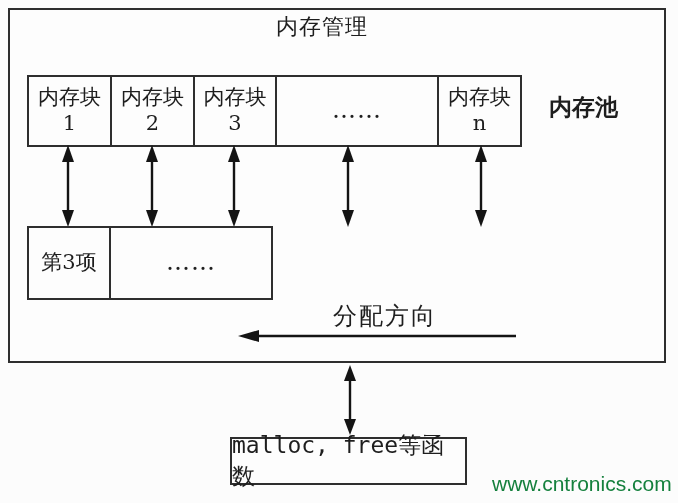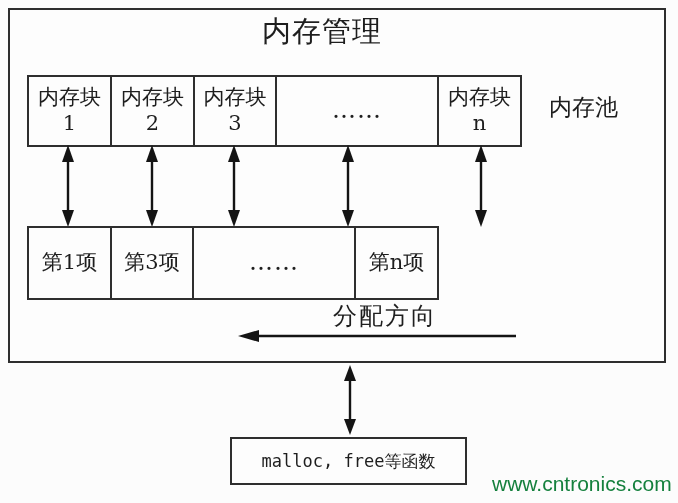--- a/index.html
+++ b/index.html
@@ -1,37 +1,37 @@
 <!DOCTYPE html>
 <html><head>
 <meta charset="utf-8">
 <style>
   html,body{margin:0;padding:0;}
   body{font-family:"DejaVu Serif","Liberation Serif",serif;}
   .canvas{position:relative;width:678px;height:503px;background:#fcfcfc;overflow:hidden;color:#1e1e1e;}
   .outer-box{position:absolute;left:8px;top:8px;width:658px;height:355px;border:2px solid #2e2e2e;box-sizing:border-box;background:#fdfdfd;}
-  .title{position:absolute;left:232px;top:12px;width:180px;text-align:center;font-size:29px;letter-spacing:1px;}
+  .title{position:absolute;left:232px;top:12px;width:180px;text-align:center;font-size:22px;letter-spacing:1px;}
   .row{position:absolute;left:27px;display:flex;border:2px solid #2e2e2e;background:#fdfdfd;box-sizing:content-box;}
   .row1{top:75px;height:68px;}
   .row2{top:226px;height:70px;}
   .cell{border-right:2px solid #2e2e2e;display:flex;flex-direction:column;align-items:center;justify-content:center;text-align:center;font-size:21px;line-height:1.22;}
   .cell:last-child{border-right:none;}
   .w-sm{width:81px;}
   .w-sm3{width:80px;}
   .w-lg{width:160px;}
   .dots{font-size:24px;letter-spacing:1px;}
-  .side-label{position:absolute;font-size:23px;white-space:nowrap;}
+  .side-label{position:absolute;font-size:23px;white-space:nowrap;font-weight:bold;}
   .pool-label{left:549px;top:92px;}
   .table-label{left:543px;top:248px;}
   .alloc-label{position:absolute;left:333px;top:300px;font-size:24px;letter-spacing:2px;}
   .v-arrow{position:absolute;width:16px;height:82px;}
   .h-arrow{position:absolute;left:238px;top:329px;width:280px;height:14px;}
   .b-arrow{position:absolute;left:342px;top:365px;width:16px;height:70px;}
   .func-box{position:absolute;left:230px;top:437px;width:237px;height:48px;border:2px solid #2e2e2e;box-sizing:border-box;background:#fdfdfd;
-            display:flex;align-items:center;justify-content:center;font-size:17px;font-family:"DejaVu Sans Mono","Liberation Mono",monospace;}
+            display:flex;align-items:center;justify-content:center;font-size:23px;font-family:"DejaVu Sans Mono","Liberation Mono",monospace;}
   .watermark{position:absolute;left:492px;top:472px;font-size:21px;font-family:"Liberation Sans","DejaVu Sans",sans-serif;color:#15803d;white-space:nowrap;}
 </style>
 </head>
 <body>
 
 <div class="canvas">
 
   <div class="outer-box"></div>
 
   <div class="title">内存管理</div>
@@ -79,31 +79,25 @@
       <line x1="8" y1="13" x2="8" y2="69" stroke="#141414" stroke-width="2.4"></line>
       <polygon points="8,82 2,65 14,65" fill="#141414"></polygon>
   </svg>
   <svg class="v-arrow" style="left:473px;top:145px" viewBox="0 0 16 82">
     <polygon points="8,0 2,17 14,17" fill="#141414"></polygon>
       <line x1="8" y1="13" x2="8" y2="69" stroke="#141414" stroke-width="2.4"></line>
       <polygon points="8,82 2,65 14,65" fill="#141414"></polygon>
   </svg>
 
   <div class="row row2">
-    <div class="cell w-sm">
-      <span>第1项</span>
-    </div>
     <div class="cell w-sm3">
       <span>第3项</span>
     </div>
     <div class="cell w-lg">
       <span class="dots">……</span>
-    </div>
-    <div class="cell w-sm">
-      <span>第n项</span>
     </div>
   </div>
 
   <div class="alloc-label">分配方向</div>
   <svg class="h-arrow" viewBox="0 0 280 14">
     <polygon points="0,7 21,1 21,13" fill="#141414"></polygon>
       <line x1="16" y1="7" x2="278" y2="7" stroke="#141414" stroke-width="2.4"></line>
   </svg>
 
   <svg class="b-arrow" viewBox="0 0 16 70">

